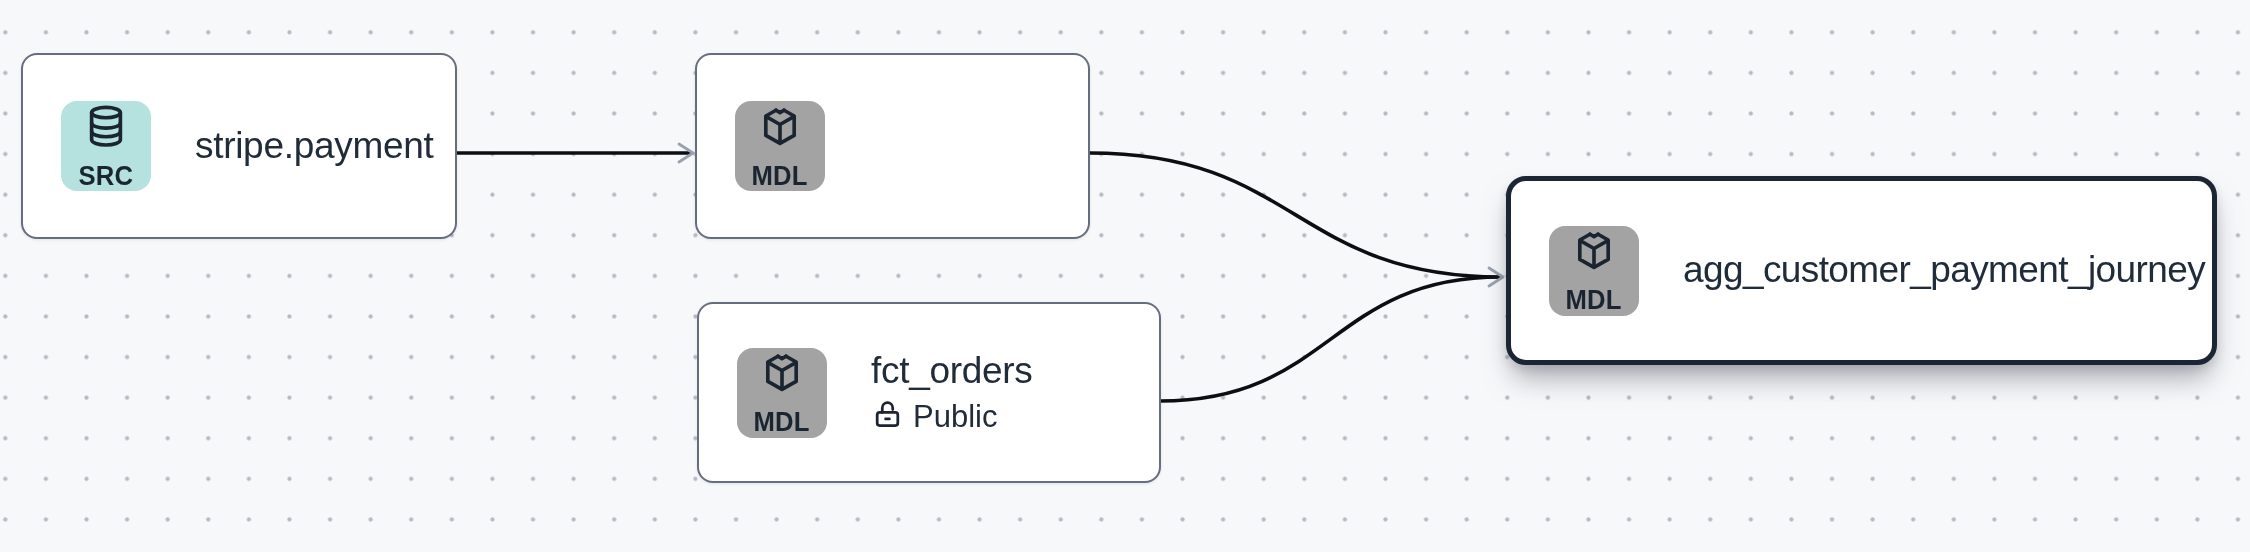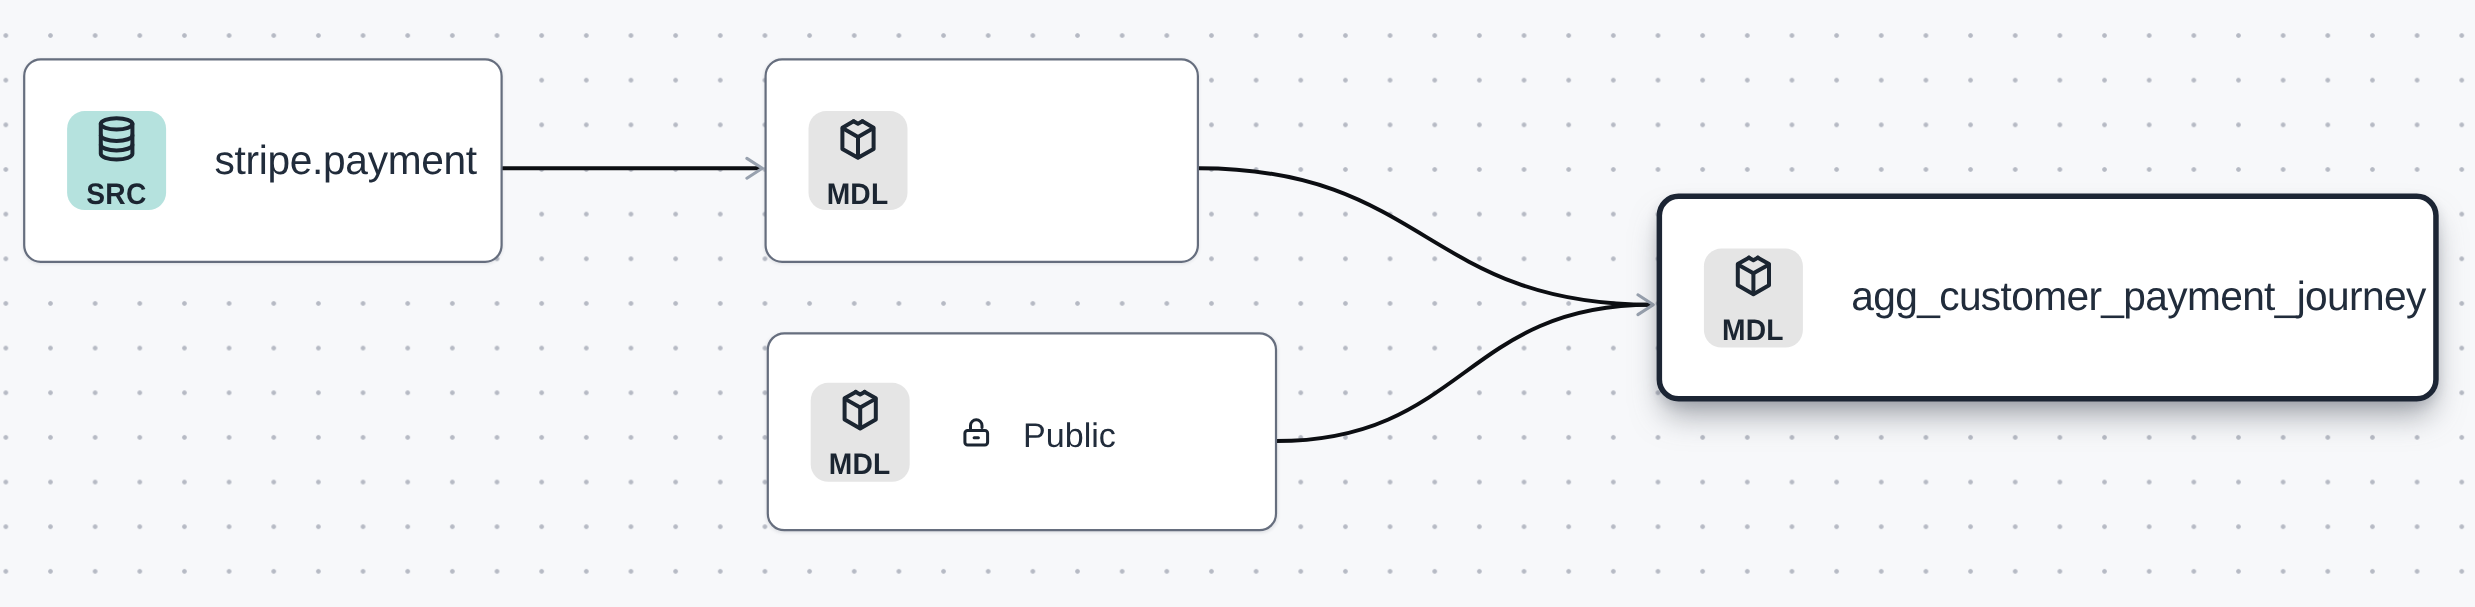--- a/index.html
+++ b/index.html
@@ -59,21 +59,21 @@
     height: 90px;
     margin-left: 38px;
     border-radius: 16px;
     display: flex;
     flex-direction: column;
     align-items: center;
     justify-content: center;
     gap: 14px;
   }
   .badge.src { background: #b5e2de; }
-  .badge.mdl { background: #e5e5e5; }
+  .badge.mdl { background: #a3a3a3; }
   .badge-label {
     font-size: 27px;
     font-weight: 600;
     color: #1b2531;
     line-height: 1;
     letter-spacing: 0.2px;
     transform: scaleX(0.95);
   }
   .badge svg { display: block; }
   .node-text {
@@ -89,22 +89,21 @@
     color: #212c3b;
     line-height: 1.15;
     white-space: nowrap;
     letter-spacing: -0.3px;
   }
   .node.selected .node-title { letter-spacing: -0.6px; }
   .access-row {
     margin-top: 6px;
     display: flex;
     align-items: center;
-    gap: 26px;
-    justify-content: flex-end;
+    gap: 9px;
   }
   .access-label {
     font-size: 31px;
     color: #212c3b;
     line-height: 1;
     white-space: nowrap;
   }
   .icon-stroke {
     stroke: #1b2531;
     fill: none;
@@ -168,20 +167,21 @@
             <path d="M9.9 3.8 L4.6 6.8 V16.9 L12 21.1 L19.4 16.9 V6.8 L14.1 3.8"></path>
             <path d="M9.9 3.8 L12 5 L14.1 3.8"></path>
             <path d="M4.8 7.1 L12 11.2 L19.2 7.1"></path>
             <path d="M12 11.2 V20.8"></path>
           </g>
         </svg>
       </span>
       <span class="badge-label">MDL</span>
     </div>
     <div class="node-text">
+      <span class="node-title">fct_orders</span>
       <span class="access-row">
         <span>
           <svg width="33" height="33" viewBox="0 0 24 24">
             <g class="icon-stroke" stroke-width="2">
               <rect x="4.5" y="10.5" width="15" height="9.5" rx="1.8"></rect>
               <path d="M8.2 10.5 V7.2 a3.8 3.8 0 0 1 7.6 0 v1.2"></path>
               <path d="M10.6 15.2 h2.8"></path>
             </g>
           </svg>
         </span>

